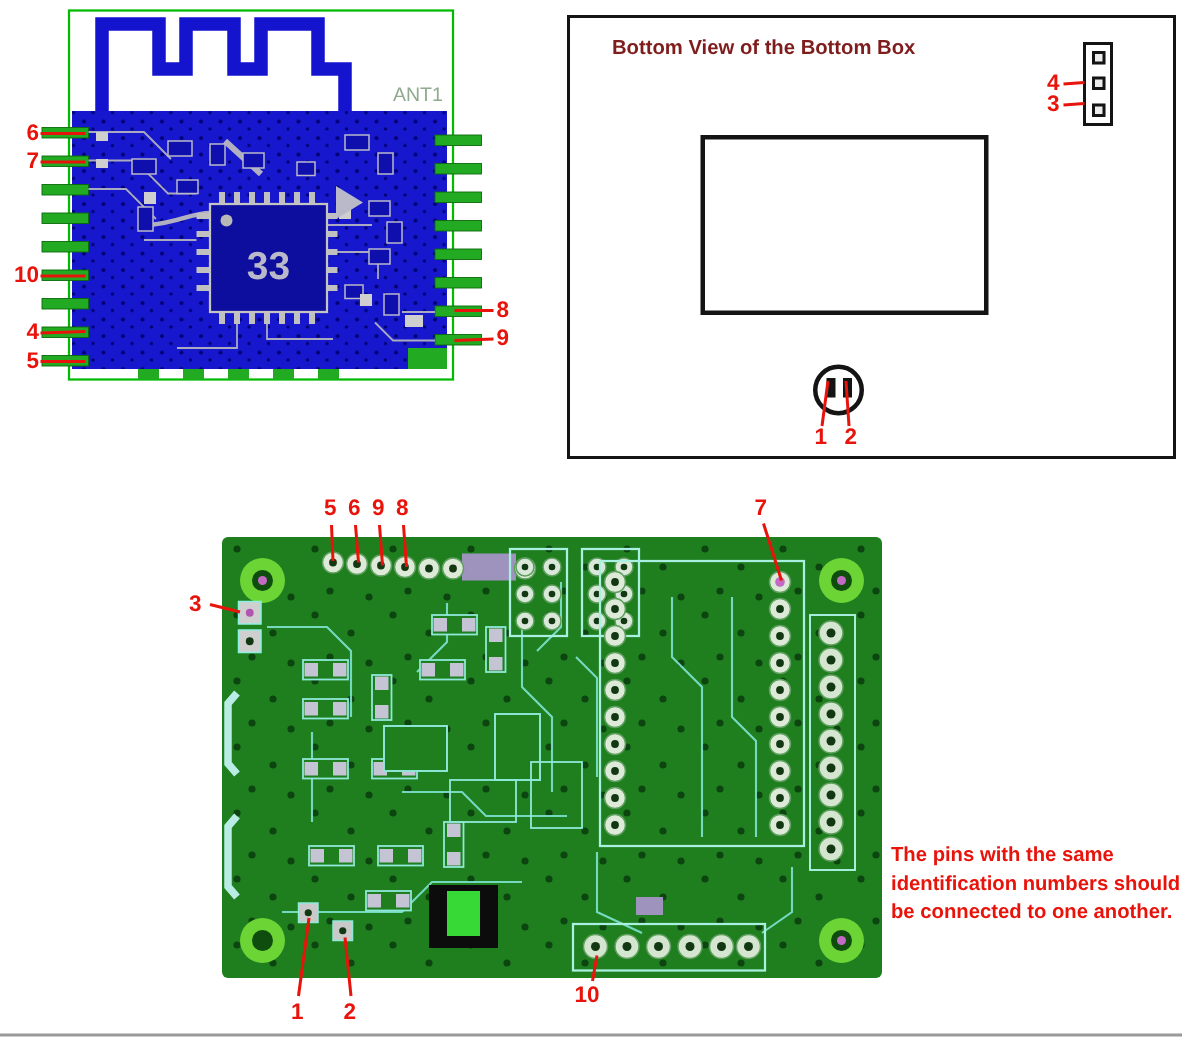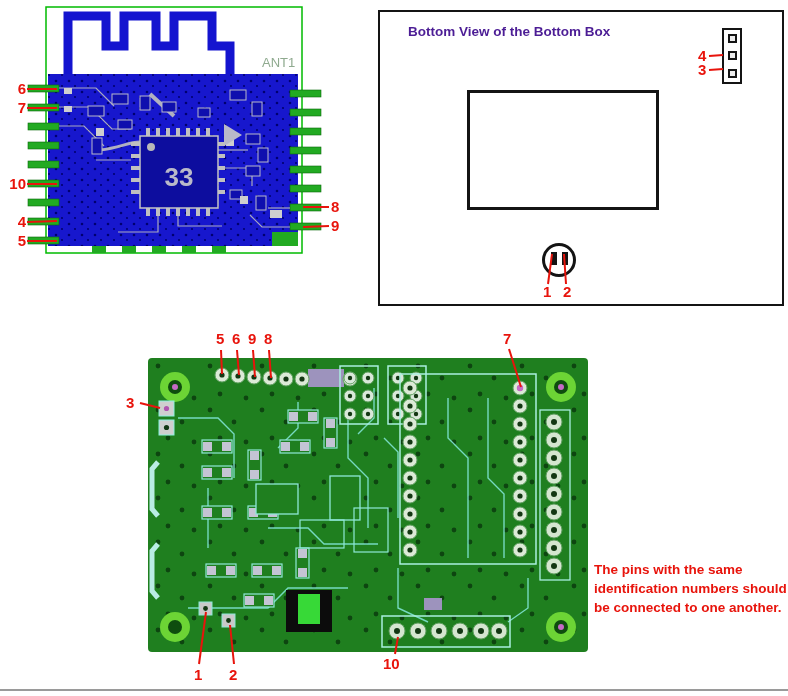--- a/index.html
+++ b/index.html
@@ -9,21 +9,21 @@
   .plabel {
     position: absolute; color: #e8140c; font-weight: 700; font-size: 15px;
     line-height: 16px; font-family: "Liberation Sans", sans-serif;
   }
   .ra { width: 24px; text-align: right; }
   .bbox {
     position: absolute; left: 378px; top: 10px; width: 406px; height: 296px;
     border: 2px solid #141414; background: #fff;
   }
   .bb-title {
-    position: absolute; left: 12px; top: 12px; color: #4c1d95;
+    position: absolute; left: 12px; top: 12px; color: #7f1d1d;
     font-weight: 700; font-size: 13.5px; padding-left: 16px;
   }
   .bb-inner { position: absolute; left: 87px; top: 78px; width: 192px; height: 120px; border: 3px solid #141414; }
   .bb-conn {
     position: absolute; left: 342px; top: 16px; width: 20px; height: 56px;
     border: 2px solid #141414; display: flex; flex-direction: column;
     align-items: center; justify-content: space-around;
   }
   .bb-conn .sq { width: 9px; height: 9px; border: 2px solid #141414; background: #ececec; }
   .bb-circle {

